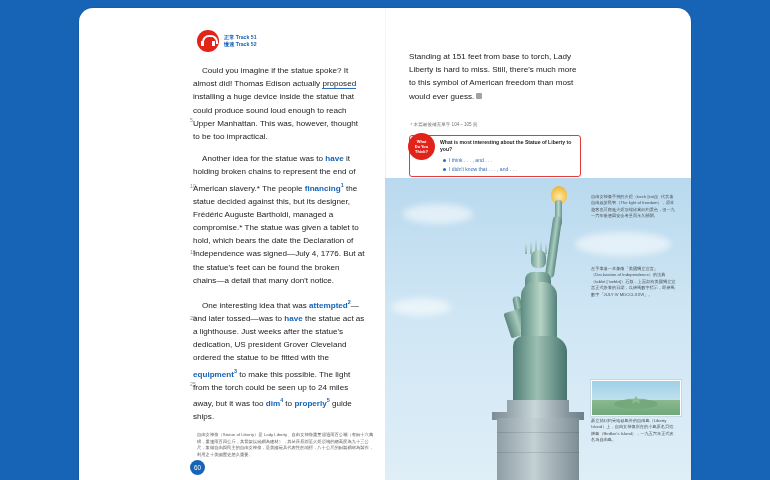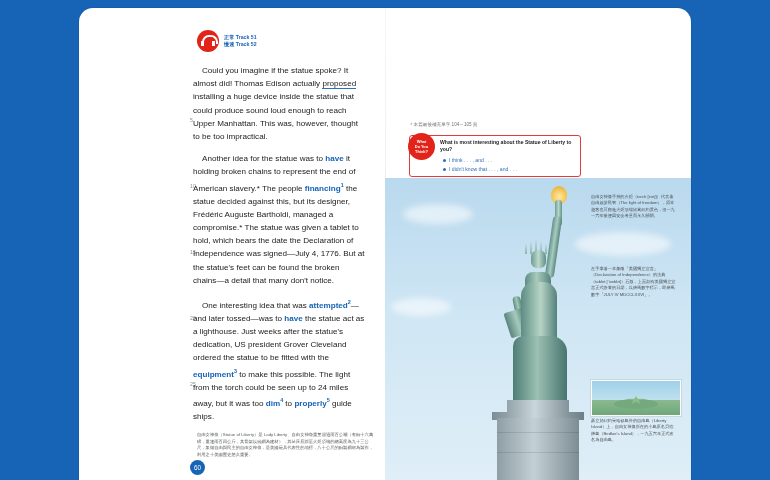--- a/index.html
+++ b/index.html
@@ -244,20 +244,23 @@
     <div class="lineno" style="top:373px;">25</div>
 
     <div class="col left">
       <p><span>Could you imagine if the statue spoke? It almost did! Thomas Edison actually </span><span class="ul">proposed</span><span> installing a huge device inside the statue that could produce sound loud enough to reach Upper Manhattan. This was, however, thought to be too impractical.</span></p>
 
       <p><span>Another idea for the statue was to </span><span class="kw">have</span><span> it holding broken chains to represent the end of American slavery.* The people </span><span class="kw">financing</span><span class="kw sup">1</span><span> the statue decided against this, but its designer, Frédéric Auguste Bartholdi, managed a compromise.* The statue was given a tablet to hold, which bears the date the Declaration of Independence was signed—July 4, 1776. But at the statue's feet can be found the broken chains—a detail that many don't notice.</span></p>
 
       <p><span>One interesting idea that was </span><span class="kw">attempted</span><span class="kw sup">2</span><span>—and later tossed—was to </span><span class="kw">have</span><span> the statue act as a lighthouse. Just weeks after the statue's dedication, US president Grover Cleveland ordered the statue to be fitted with the </span><span class="kw">equipment</span><span class="kw sup">3</span><span> to make this possible. The light from the torch could be seen up to 24 miles away, but it was too </span><span class="kw">dim</span><span class="kw sup">4</span><span> to </span><span class="kw">properly</span><span class="kw sup">5</span><span> guide ships.</span></p>
     </div>
 
+    <div class="col right">
+      <p class="noind"><span>Standing at 151 feet from base to torch, Lady Liberty is hard to miss. Still, there's much more to this symbol of American freedom than most would ever guess.</span><span class="sq"></span></p>
+    </div>
 
     <div class="cn-note">＊本篇最後補充單字 104～105 頁</div>
 
     <div class="wdyt">
       <div class="wdyt-badge">
         <span>What</span>
         <span>Do You</span>
         <span>Think?</span>
       </div>
       <div class="wdyt-q">What is most interesting about the Statue of Liberty to you?</div>

